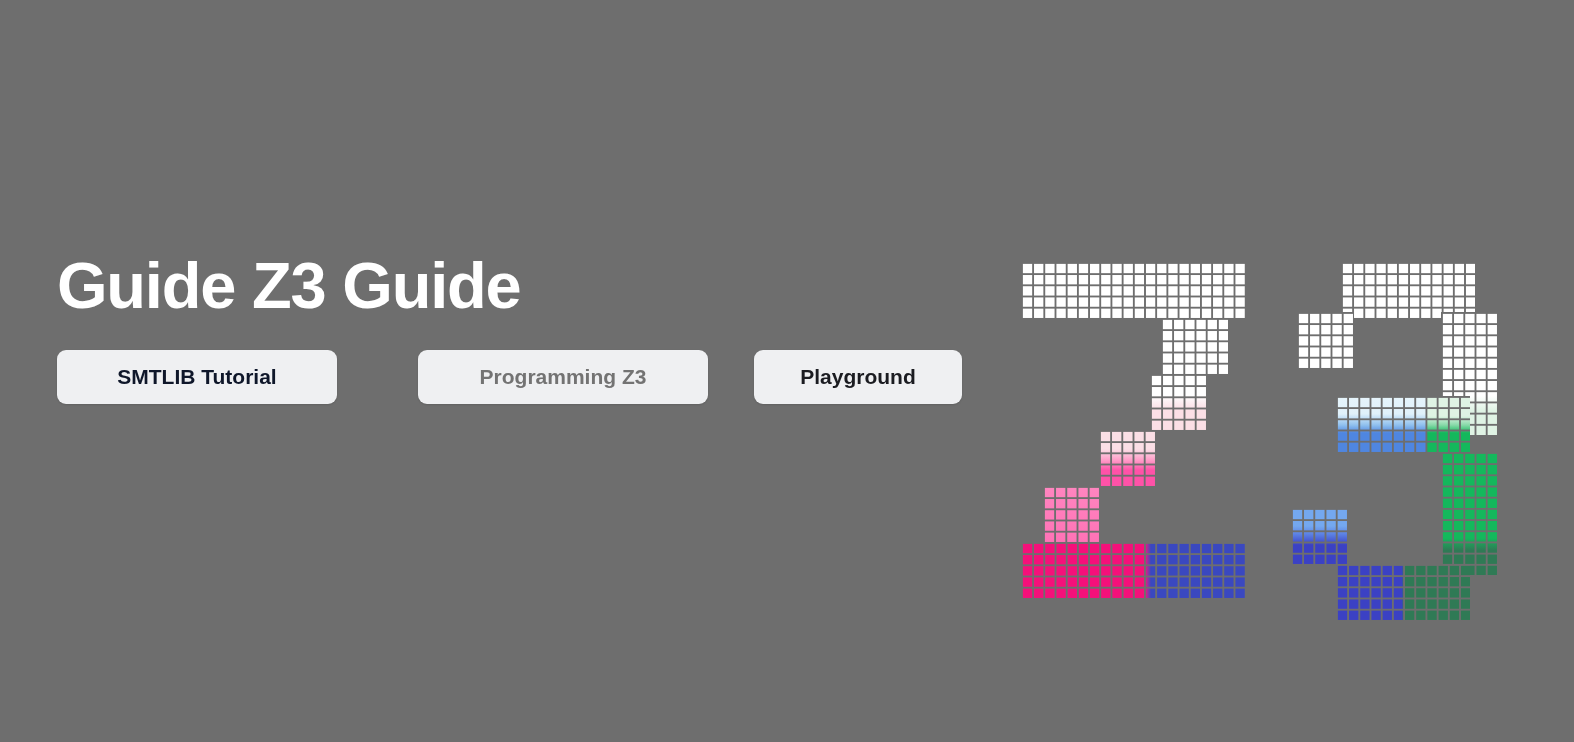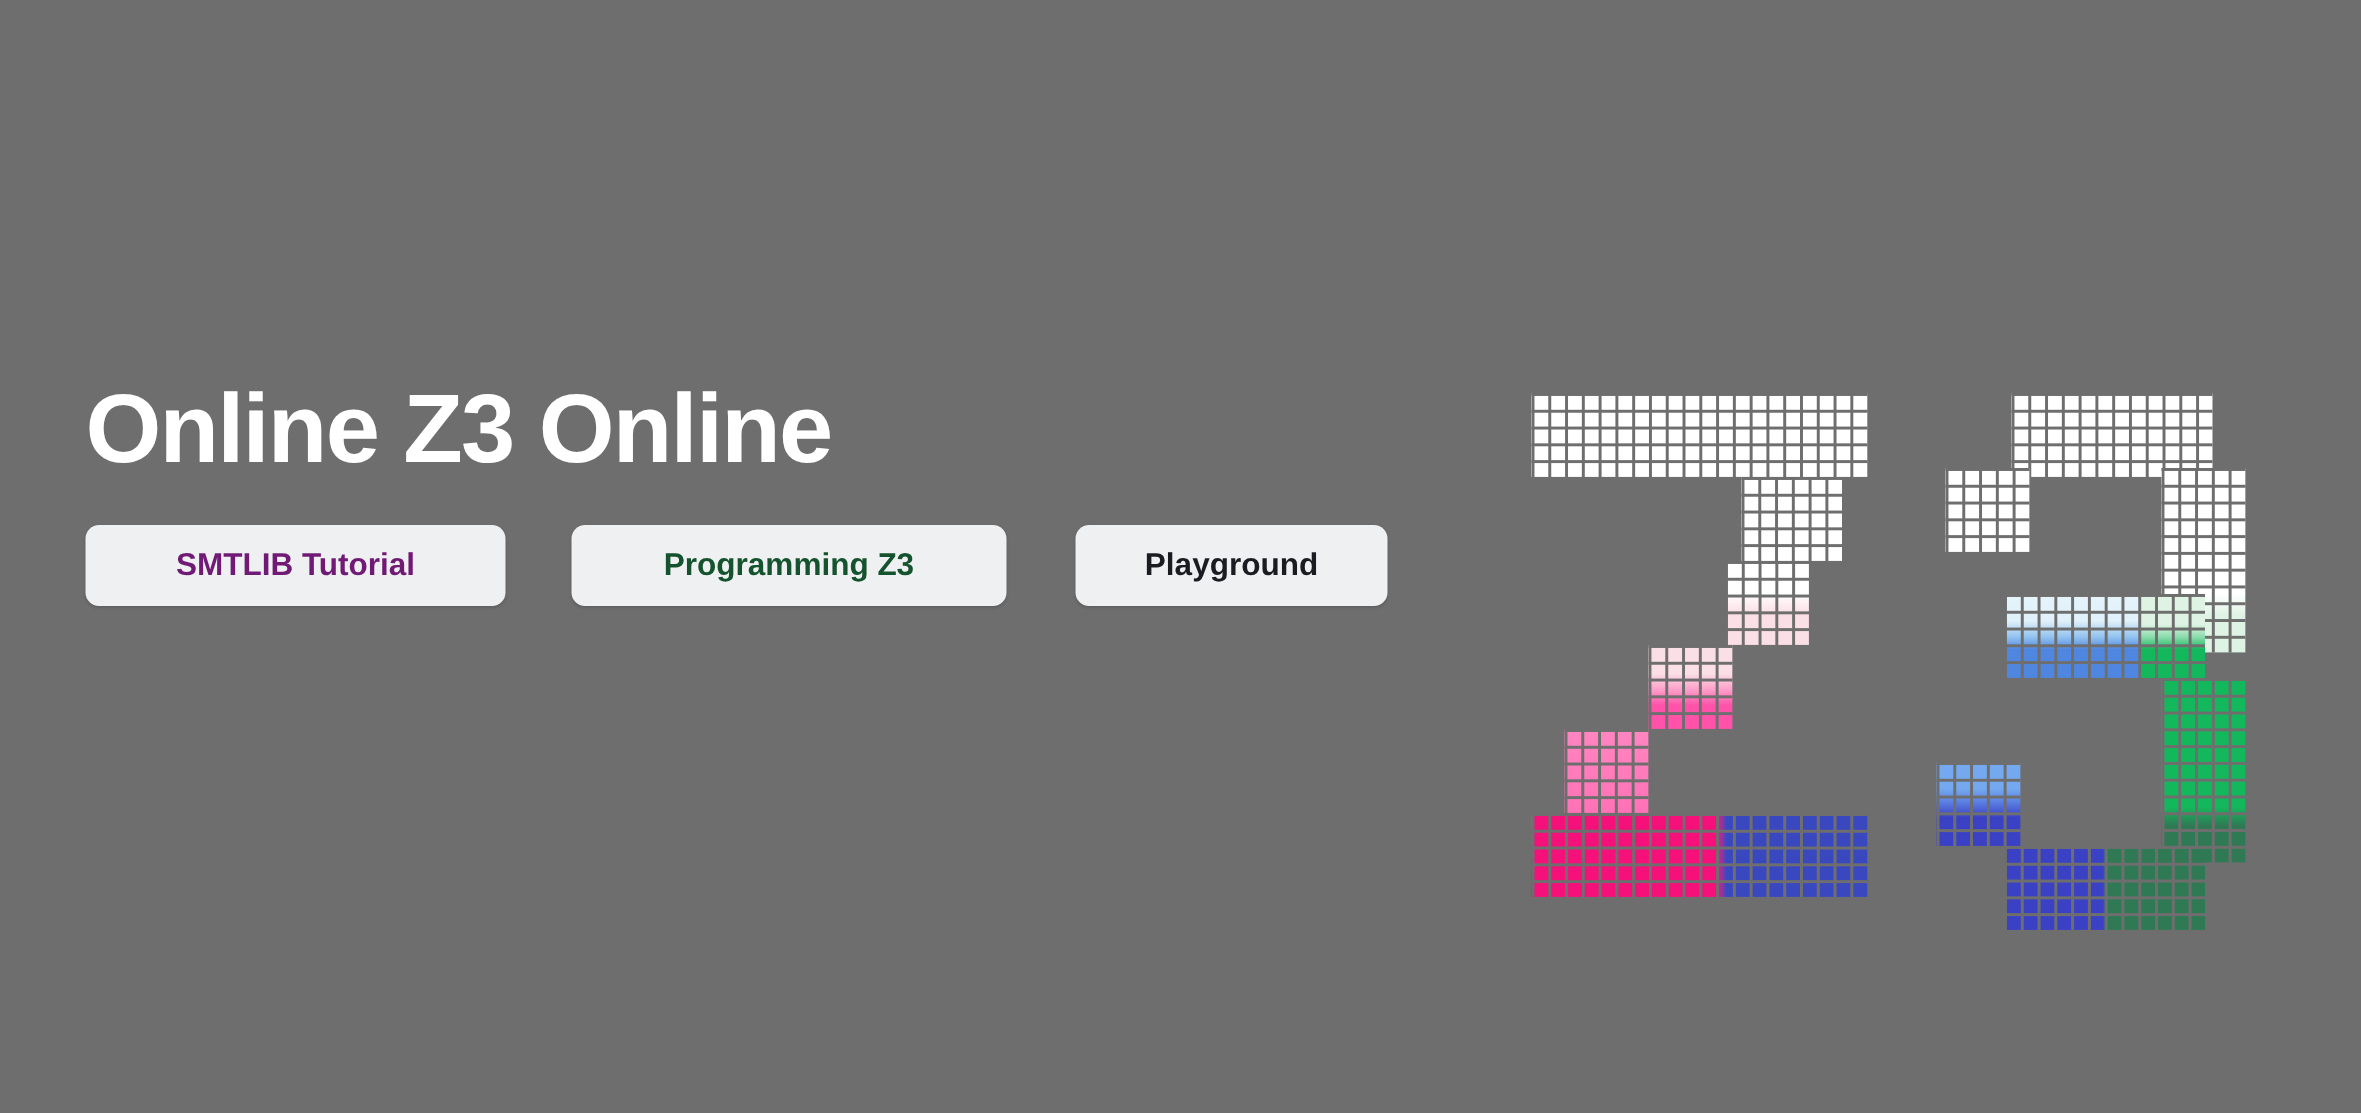--- a/index.html
+++ b/index.html
@@ -72,25 +72,25 @@
     pointer-events:none;
   }
 </style>
 </head>
 <body style="background: rgb(110, 110, 110);">
 
 <div id="page" style="background: rgb(110, 110, 110);">
 
   <div id="hero">
 
-    <h1 id="page-title" style="color: rgb(255, 255, 255);">Online Z3 Online</h1>
+    <h1 id="page-title" style="color: rgb(255, 255, 255);">Guide Z3 Guide</h1>
 
     <div id="cta-row">
-      <button class="cta-btn" id="btn-smtlib" style="background: rgb(239, 240, 242); color: #701a75;">SMTLIB Tutorial</button>
-      <button class="cta-btn" id="btn-programming" style="background: rgb(239, 240, 242); color: #14532d;">Programming Z3</button>
+      <button class="cta-btn" id="btn-smtlib" style="background: rgb(239, 240, 242); color: #0f172a;">SMTLIB Tutorial</button>
+      <button class="cta-btn" id="btn-programming" style="background: rgb(239, 240, 242); color: #737373; margin-left: 37px;">Programming Z3</button>
       <button class="cta-btn" id="btn-playground" style="background: rgb(239, 240, 242); color: rgb(27, 28, 33);">Playground</button>
     </div>
   </div>
 
   <div id="logo">
     <div class="glyph" id="glyph-z">
         <div class="blk-wrap" style="left: 0px; top: 0px; width: 224px; height: 56px;">
           <div style="position: absolute; inset: 0px; background: rgb(255, 255, 255);"></div>
           <div class="grid" style="background-size: 11.2px 11.2px; background-image: linear-gradient(to right, rgb(110, 110, 110) 1.8px, transparent 1.8px), linear-gradient(rgb(110, 110, 110) 1.8px, transparent 1.8px);"></div>
         </div>

